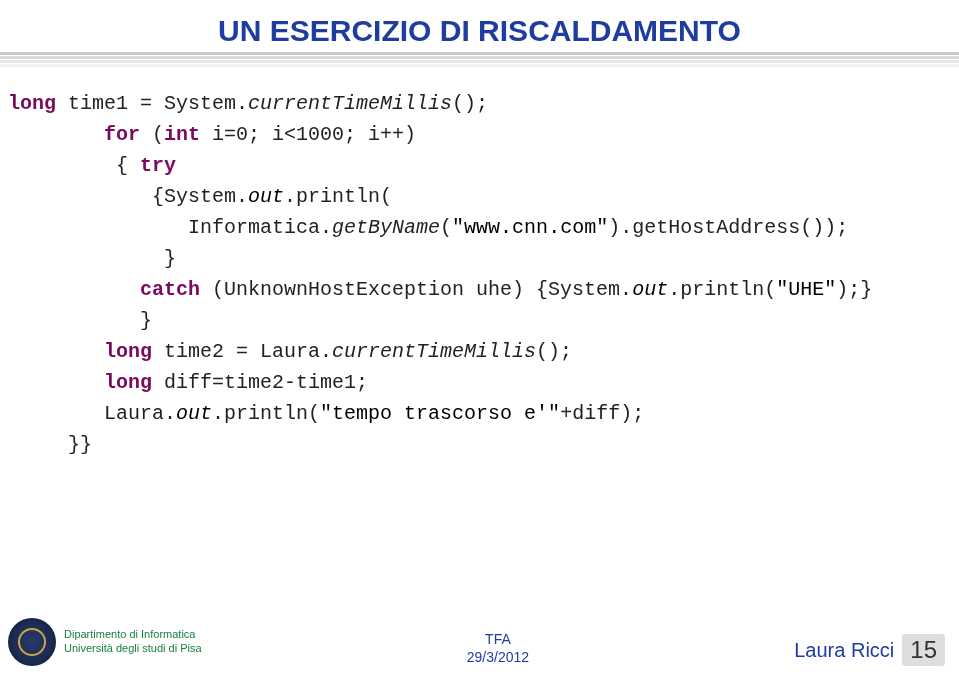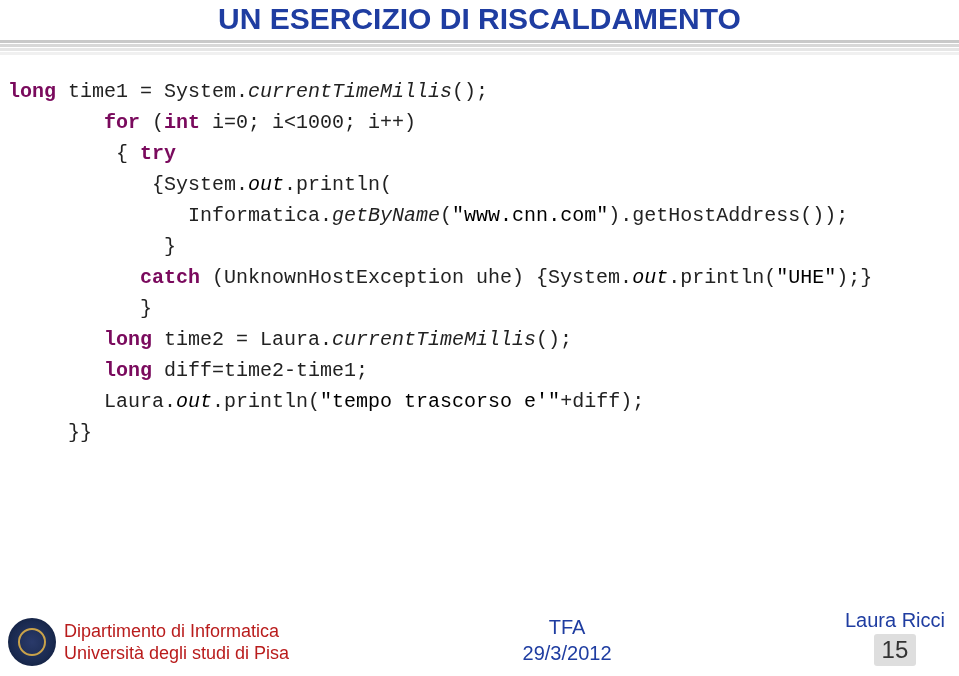--- a/index.html
+++ b/index.html
@@ -13,21 +13,21 @@
     overflow: hidden;
   }
   .slide {
     width: 100%;
     height: 100%;
     position: relative;
     box-sizing: border-box;
   }
   .title-wrap {
     text-align: center;
-    padding-top: 2px;
+    padding-top: 14px;
   }
   .title {
     color: #1f3da1;
     font-size: 30px;
     font-weight: bold;
     display: inline-block;
   }
   .title-underline {
     height: 18px;
     width: 100%;
@@ -81,37 +81,36 @@
     flex-shrink: 0;
   }
   .logo::after {
     content: "";
     position: absolute;
     top: 10px; left: 10px; right: 10px; bottom: 10px;
     border: 2px solid #c9a24a;
     border-radius: 50%;
   }
   .dept {
-    color: #b91c1c;
-    font-size: 18px;
+    color: #15803d;
+    font-size: 11px;
     line-height: 1.25;
   }
   .footer-center {
     color: #1f3da1;
-    font-size: 20px;
+    font-size: 14px;
     text-align: center;
     line-height: 1.3;
   }
   .footer-right {
     color: #1f3da1;
     font-size: 20px;
     display: flex;
     align-items: center;
-    gap: 2px;
-    flex-direction: column;
+    gap: 8px;
   }
   .pagenum {
     background: #dedede;
     color: #333;
     padding: 2px 8px;
     border-radius: 3px;
     font-size: 24px;
   }
 </style>
 </head>

